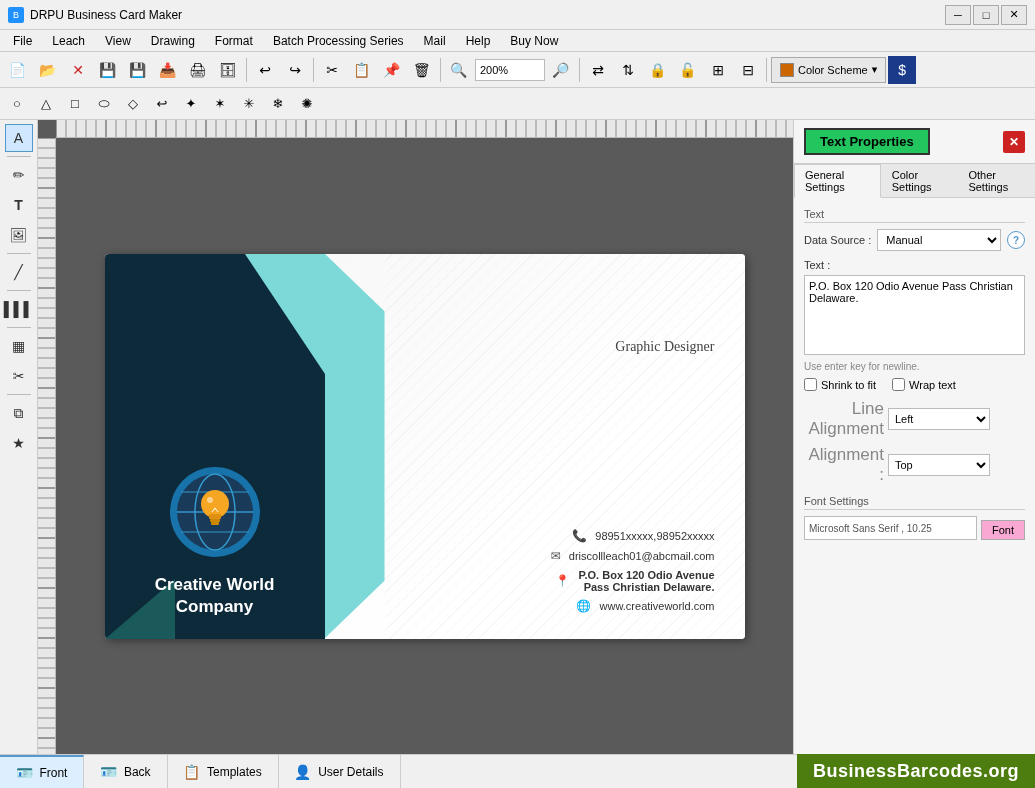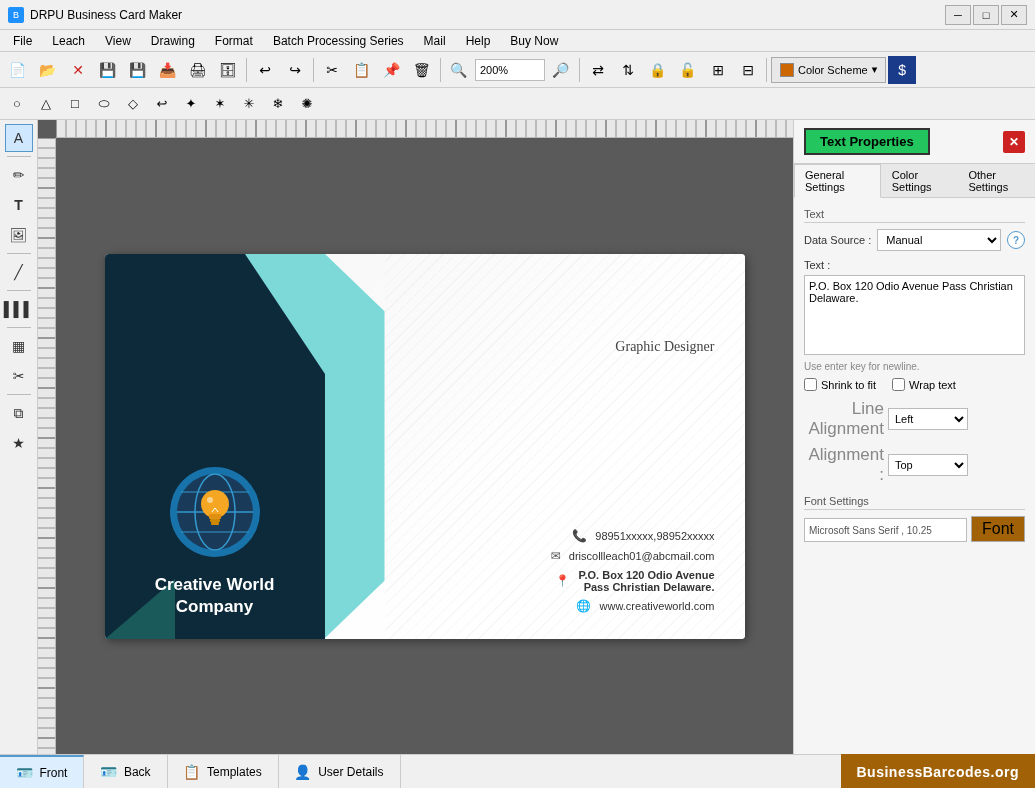--- a/index.html
+++ b/index.html
@@ -204,43 +204,43 @@
     .text-area {
       width: 100%; height: 80px; border: 1px solid #bbb; font-size: 11px;
       padding: 4px; resize: none; font-family: inherit;
     }
     .hint-text { font-size: 10px; color: #888; margin: 3px 0 6px 0; }
     .checkbox-row { display: flex; align-items: center; gap: 16px; margin-bottom: 8px; }
     .checkbox-item { display: flex; align-items: center; gap: 4px; font-size: 11px; cursor: pointer; }
     .checkbox-item input { cursor: pointer; }
     .align-row { display: flex; align-items: center; margin-bottom: 6px; gap: 4px; }
     .align-label { font-size: 17px; color: #888; width: 80px; text-align: right; }
-    .align-select { width: 80px; height: 22px; border: 1px solid #bbb; font-size: 11px; padding: 0 2px; background: white; }
+    .align-select { width: 102px; height: 22px; border: 1px solid #bbb; font-size: 11px; padding: 0 2px; background: white; }
     .font-section { margin-top: 10px; }
     .font-section-label { font-size: 11px; color: #555; border-bottom: 1px solid #ccc; padding-bottom: 2px; margin-bottom: 6px; }
     .font-row { display: flex; align-items: flex-end; gap: 4px; }
     .font-display { flex: 1; height: 24px; border: 1px solid #bbb; background: white; font-size: 10px; padding: 0 4px; display: flex; align-items: center; color: #555; }
-    .font-btn { padding: 3px 10px; border: 1px solid #aaa; background: #a16207; cursor: pointer; font-size: 16px; }
+    .font-btn { padding: 3px 10px; border: 1px solid #aaa; background: #f9a8d4; cursor: pointer; font-size: 11px; }
 
     
     .bottom-bar {
       height: 34px; background: #f0f0f0; border-top: 1px solid #ccc;
       display: flex; align-items: center; justify-content: space-between; padding: 0;
     }
     .bottom-tabs { display: flex; height: 100%; }
     .bottom-tab {
       display: flex; align-items: center; gap: 6px; padding: 0 16px;
       border-right: 1px solid #ccc; cursor: pointer; font-size: 12px;
       background: #f0f0f0;
     }
     .bottom-tab.active { background: #ddeeff; border-top: 2px solid #5599cc; }
     .bottom-tab-icon { font-size: 14px; }
     .bottom-brand {
-      background: #a16207; color: white; height: 100%; display: flex; align-items: center;
-      padding: 18px 16px; font-size: 14px; font-weight: bold; letter-spacing: 0.5px;
+      background: #4d7c0f; color: white; height: 100%; display: flex; align-items: center;
+      padding: 18px 16px; font-size: 18px; font-weight: bold; letter-spacing: 0.5px;
     }
 
     
     .logo-svg { width: 100px; height: 100px; }
   </style>
 </head>
 <body>
 
 <div class="title-bar">
   <div class="title-bar-left">

